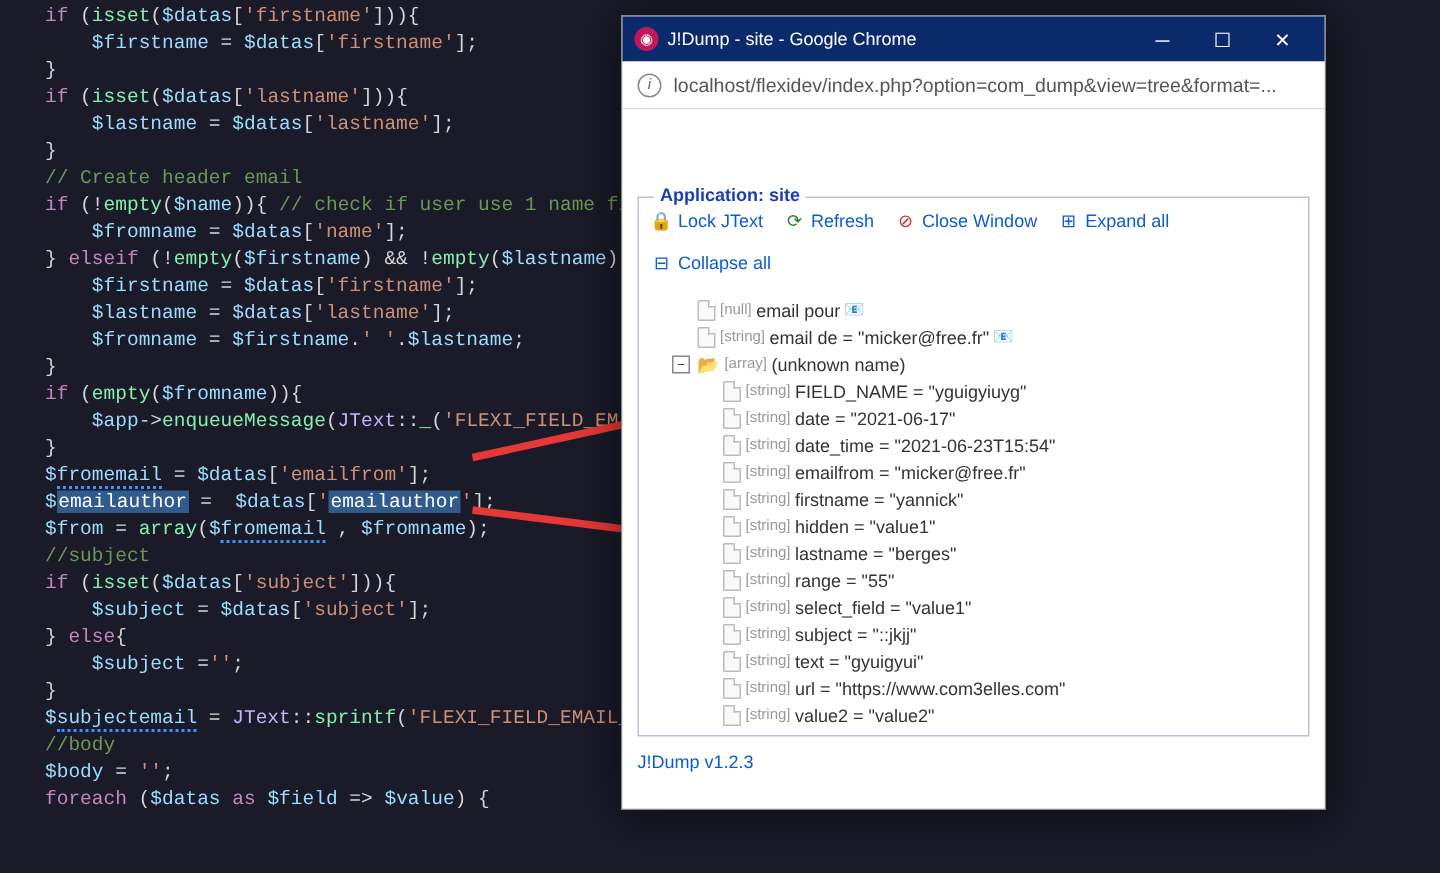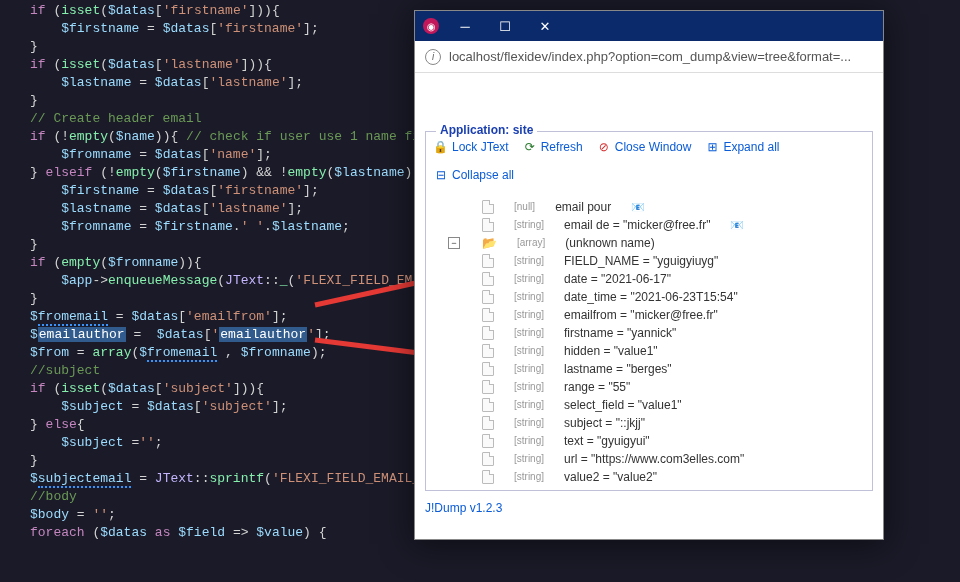--- a/index.html
+++ b/index.html
@@ -111,21 +111,21 @@
       gap: 14px;
       padding: 4px 4px 10px 4px;
     }
     .tool-item { color: #0b5cd6; display: inline-flex; align-items: center; gap: 4px; cursor: pointer; font-size: 12px;}
     .tool-item .ico { width: 14px; height: 14px; display: inline-flex; align-items: center; justify-content: center; font-size: 12px;}
     .tree {
       padding-left: 18px;
       margin-top: 6px;
       line-height: 18px;
     }
-    .tree-row { display: flex; align-items: center; gap: 20px; font-size: 12px; color: #333; }
+    .tree-row { display: flex; align-items: center; gap: 3px; font-size: 12px; color: #333; }
     .tree-row .type-tag { color: #999; font-size: 10px; }
     .expander { width: 12px; height: 12px; border: 1px solid #888; display: inline-flex; align-items: center; justify-content: center; font-size: 9px; line-height: 1; background: #fff; color: #333; margin-right: 2px;}
     .folder-ico { color: #3366cc; font-size: 12px; }
     .file-ico { color: #999; width: 12px; height: 14px; border: 1px solid #bbb; border-radius: 1px; display: inline-block; position: relative; background: #fafafa;}
     .file-ico::after { content: ""; position: absolute; right: -1px; top: -1px; width: 4px; height: 4px; background: #fff; border-left: 1px solid #bbb; border-bottom: 1px solid #bbb; }
     .envelope-ico { font-size: 11px; }
     .sub-tree { padding-left: 34px; }
     .version {
       color: #0b5cd6;
       font-size: 12px;
@@ -188,20 +188,21 @@
           <polygon points="0,0 10,5 0,10" fill="#e53935"></polygon>
         </marker>
       </defs>
     <line x1="5" y1="10" x2="165" y2="30" stroke="#e53935" stroke-width="5" marker-end="url(#ah2)"></line>
   </svg>
 </div>
 
 <div class="popup">
   <div class="titlebar">
     <span class="icon-left">◉</span>
+    <span class="title-text">J!Dump - site - Google Chrome</span>
     <span class="win-btn">─</span>
     <span class="win-btn">☐</span>
     <span class="win-btn">✕</span>
   </div>
   <div class="addressbar">
     <span class="info-icon">i</span>
     <span>localhost/flexidev/index.php?option=com_dump&amp;view=tree&amp;format=...</span>
   </div>
   <div class="content">
     <div class="fieldset">

